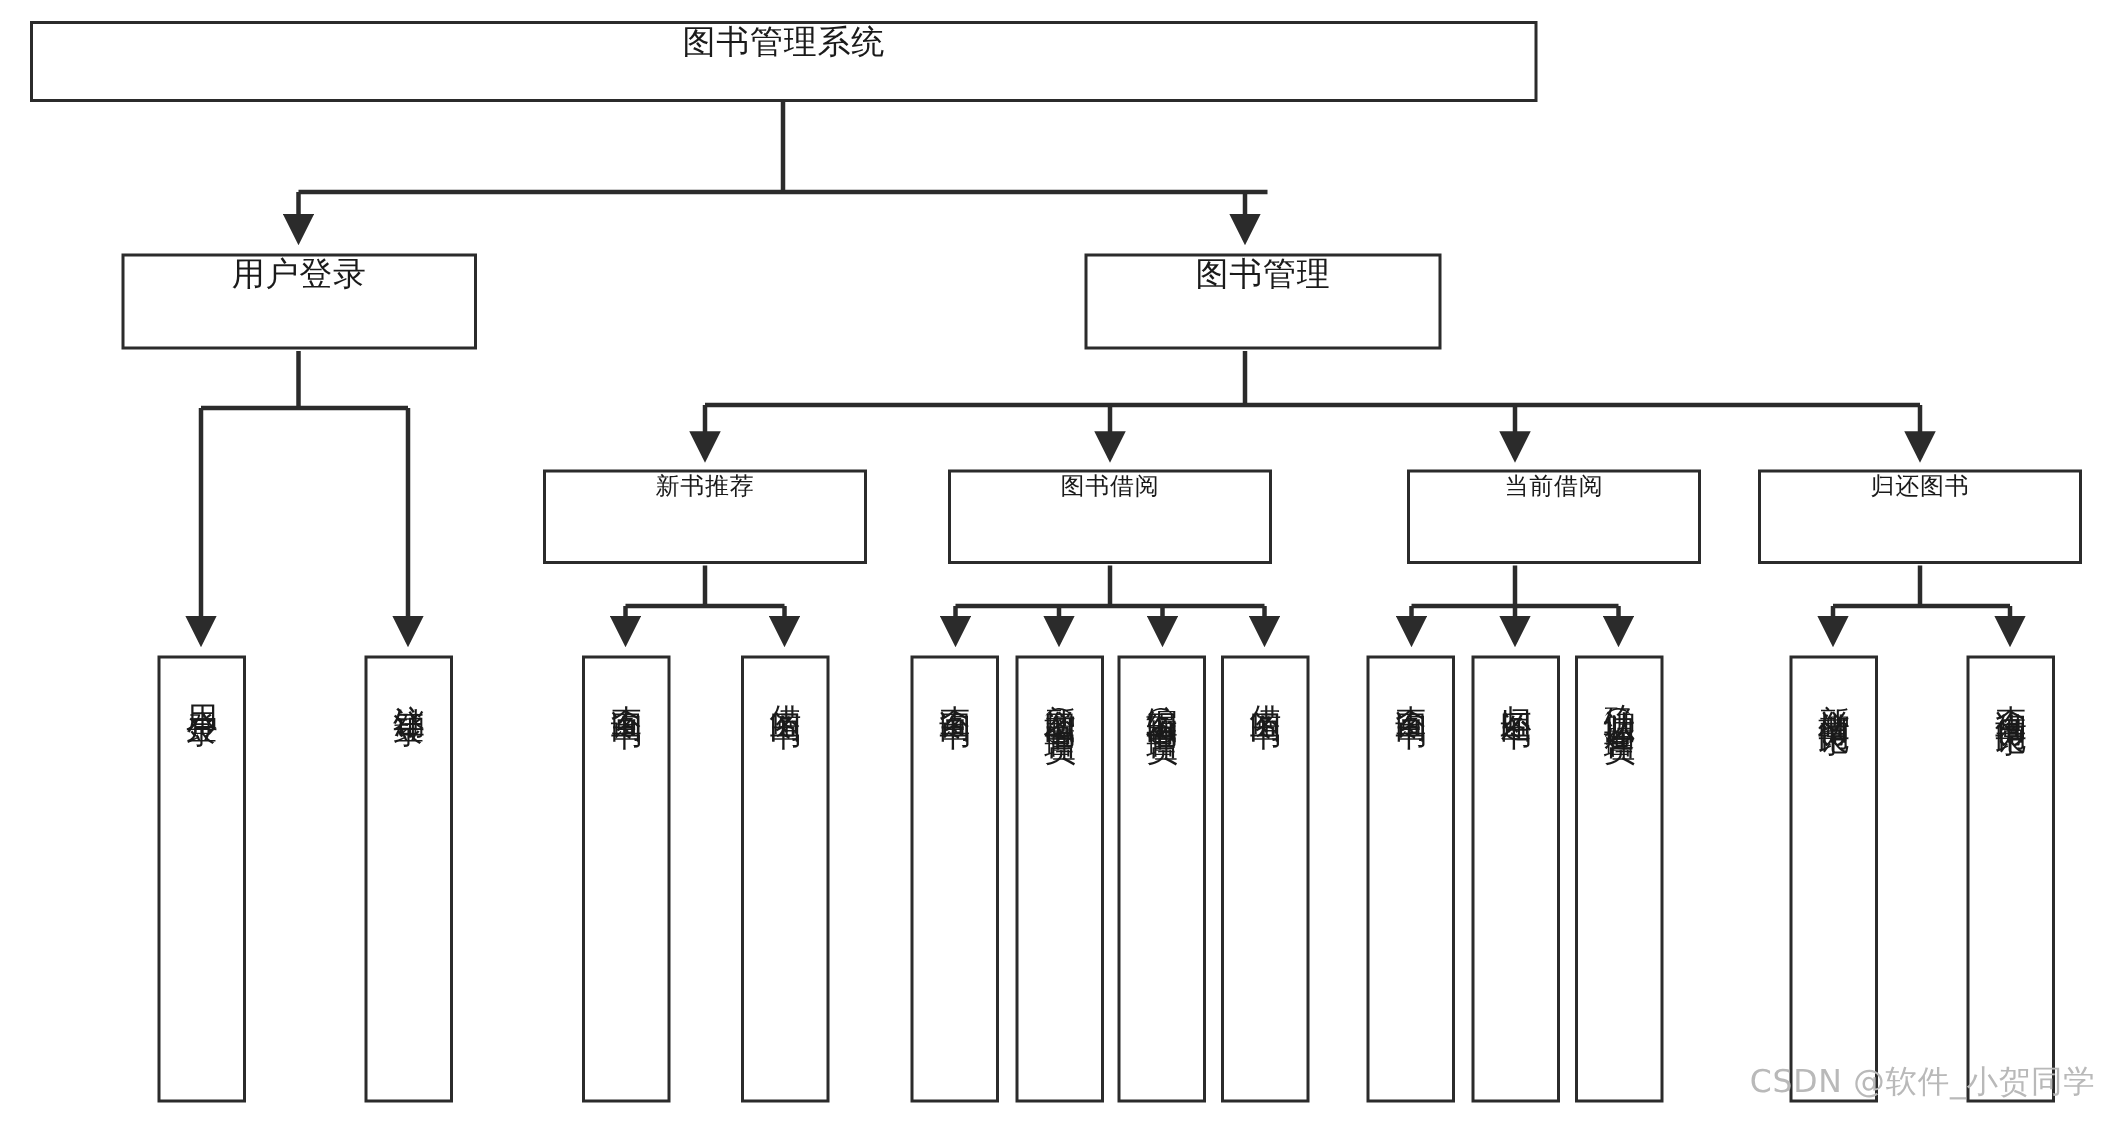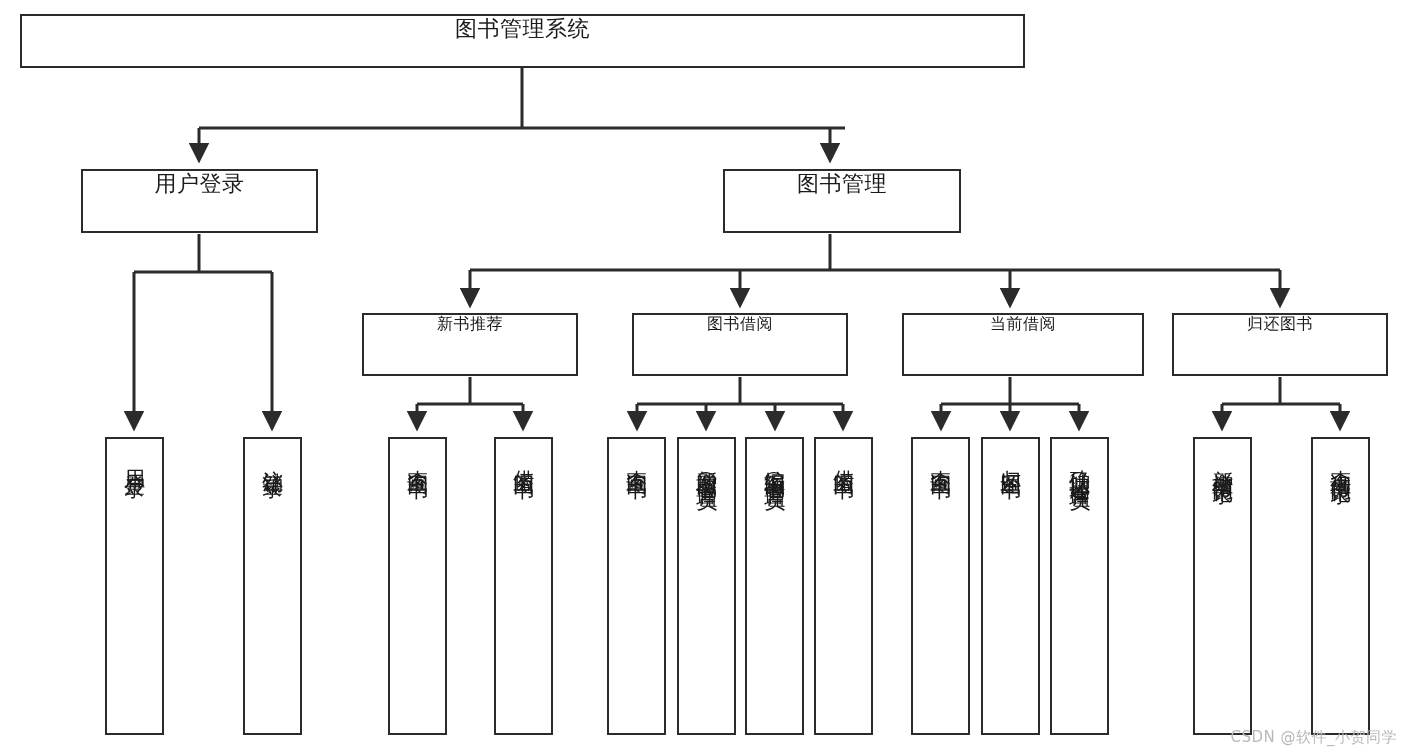--- a/index.html
+++ b/index.html
@@ -50,22 +50,22 @@
     writing-mode:vertical-rl;
     text-orientation:upright;
     font-size:21px;
     line-height:1.45;
     letter-spacing:3px;
     white-space:nowrap;
   }
   .watermark{
     position:absolute;
     right:8px;
-    bottom:0;
-    font-size:15px;
+    bottom:12px;
+    font-size:21px;
     color:#b9b9b9;
     white-space:nowrap;
     z-index:5;
     letter-spacing:0.5px;
   }
 </style>
 </head>
 <body>
 
 <div id="canvas">
@@ -133,21 +133,21 @@
   </div>
 
   <div class="node lvl3" style="left:362px; top:313px; width:216px; height:63px;">
     <span class="label">新书推荐</span>
   </div>
 
   <div class="node lvl3" style="left:632px; top:313px; width:216px; height:63px;">
     <span class="label">图书借阅</span>
   </div>
 
-  <div class="node lvl3" style="left:902px; top:313px; width:242px; height:63px;">
+  <div class="node lvl3" style="left:938px; top:313px; width:196px; height:63px;">
     <span class="label">当前借阅</span>
   </div>
 
   <div class="node lvl3" style="left:1172px; top:313px; width:216px; height:63px;">
     <span class="label">归还图书</span>
   </div>
 
   <div class="node leaf" style="left:105px; top:437px; width:59px; height:298px;">
     <span class="label">用户登录</span>
   </div>

